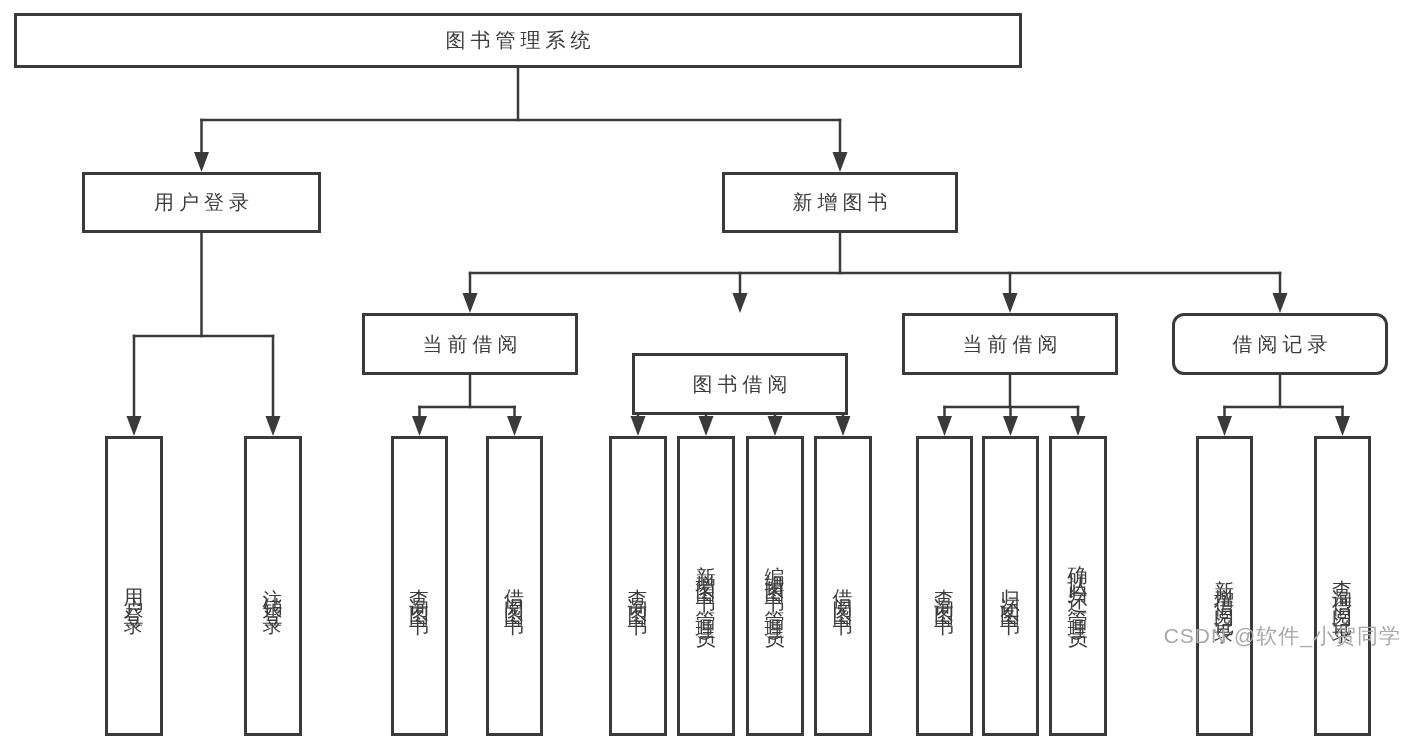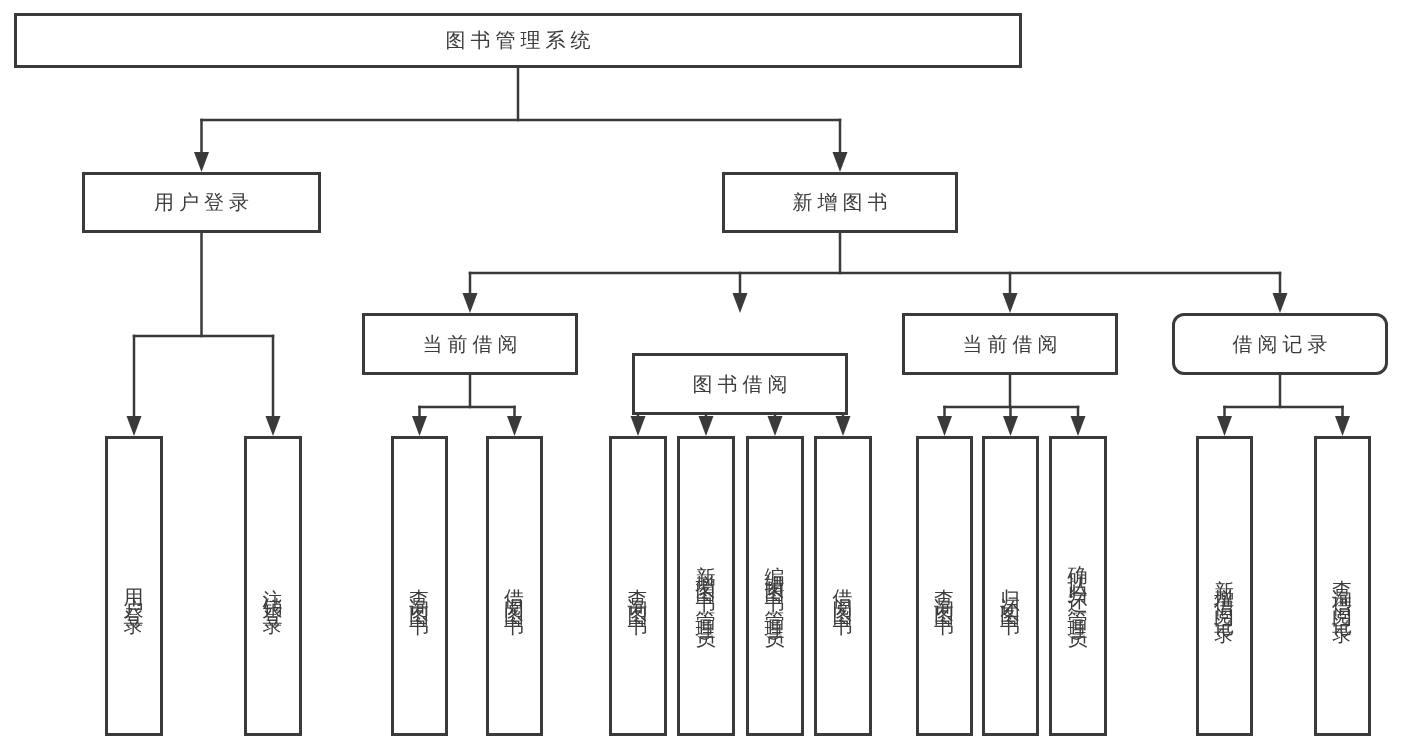--- a/index.html
+++ b/index.html
@@ -165,13 +165,14 @@
       <div class="node vert" style="left: 1049px; top: 436px; width: 58px; height: 300px;">
         <span>确认归还（管理员）</span>
       </div>
       <div class="node vert" style="left: 1196px; top: 436px; width: 57px; height: 300px;">
         <span>新增借阅记录</span>
       </div>
       <div class="node vert" style="left: 1314px; top: 436px; width: 57px; height: 300px;">
         <span>查询借阅记录</span>
       </div>
     </div>
+  <div class="watermark">CSDN @软件_小贺同学</div>
 </div>
 
 </body></html>

